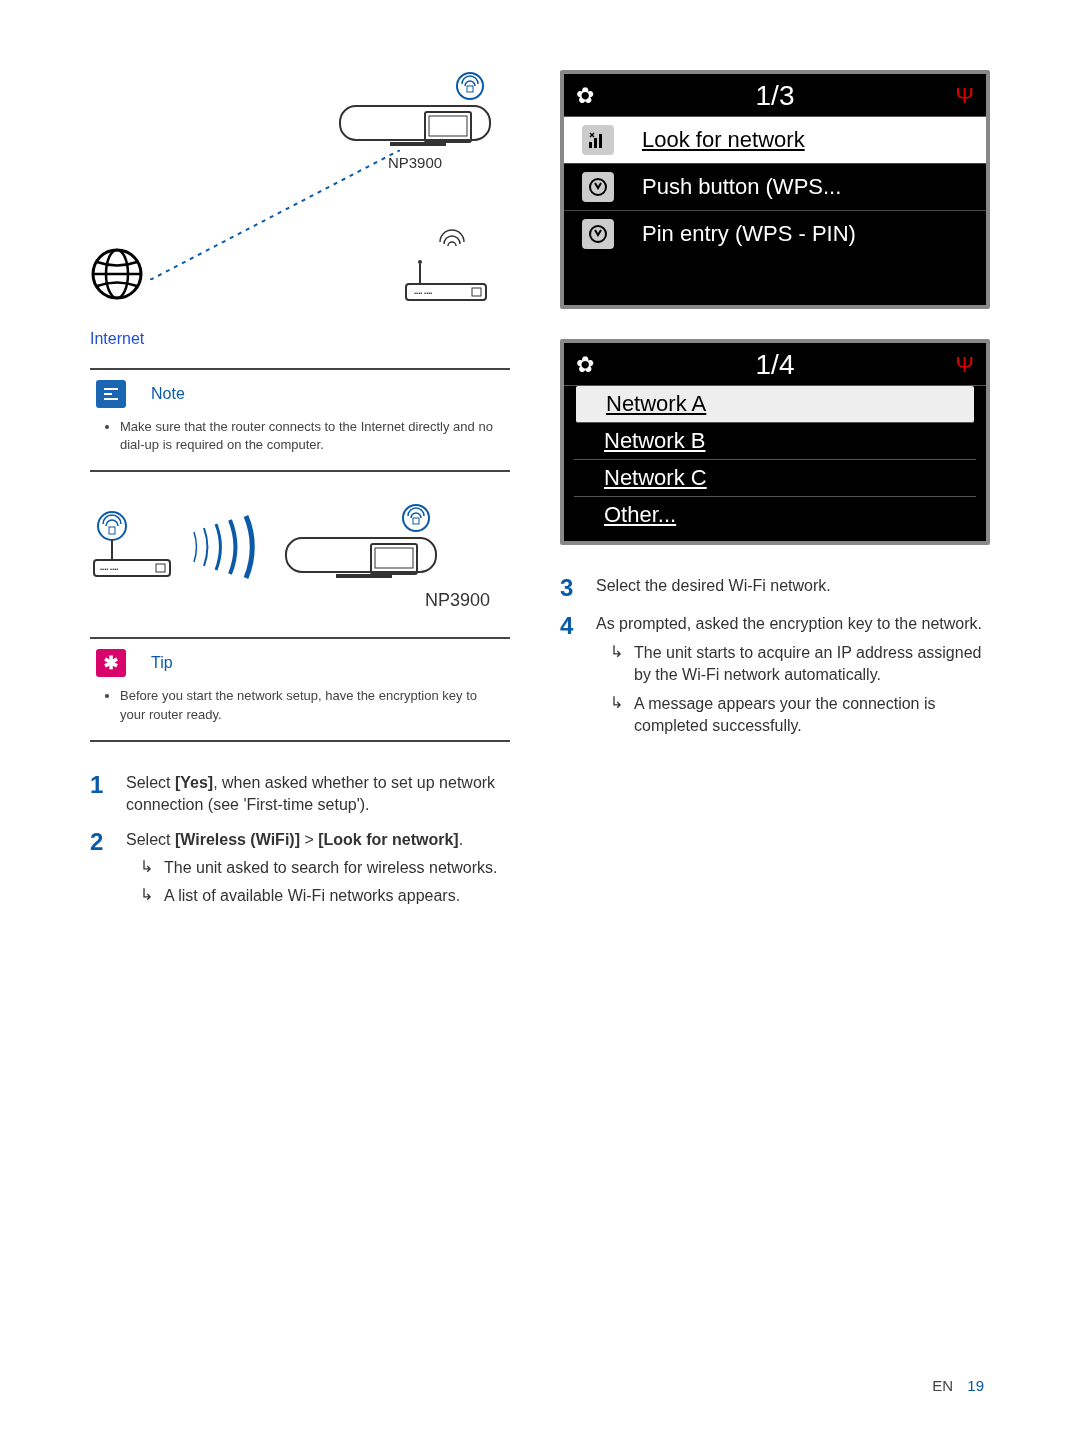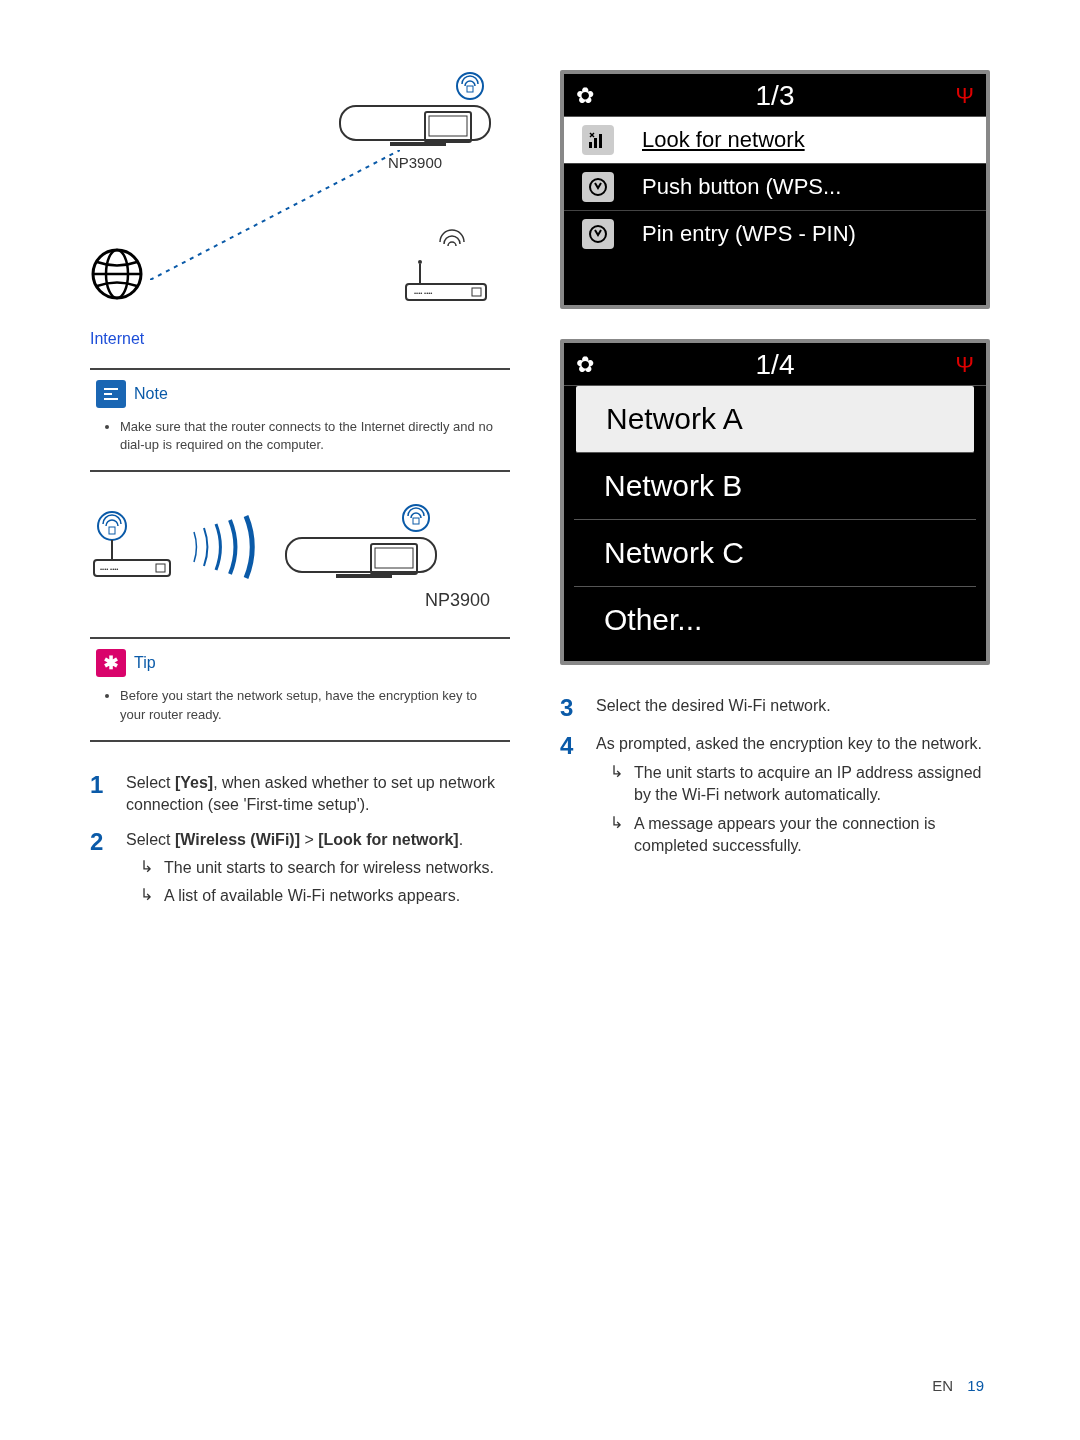--- a/index.html
+++ b/index.html
@@ -66,21 +66,21 @@
   
   .callout {
     border-top: 2px solid #444;
     border-bottom: 2px solid #444;
     padding: 0 0 12px 0;
     margin-bottom: 30px;
   }
   .callout-head {
     display: flex;
     align-items: center;
-    gap: 8px;
+    gap: 25px;
     padding: 10px 6px 6px 6px;
   }
   .callout-icon {
     width: 30px;
     height: 28px;
     display: flex;
     align-items: center;
     justify-content: center;
     color: #fff;
     font-weight: bold;
@@ -209,24 +209,25 @@
     border-radius: 4px;
     font-size: 18px;
   }
   .icon-gray { background: #ccc; color: #000; }
   .ds-row.selected {
     background: #fff;
     color: #000;
   }
   .ds-row.selected .ds-row-text { text-decoration: underline; }
   .ds-row-simple {
-    padding: 16px 30px;
-    font-size: 30px;
+    padding: 5px 30px;
+    font-size: 22px;
     border-bottom: 1px solid #555;
     margin: 0 10px;
+    text-decoration: underline;
   }
   .ds-row-simple.selected {
     background: #eee;
     color: #000;
     margin: 0 12px;
     border-radius: 2px;
     border-bottom: 1px solid #555;
   }
   .ds-row-simple.last { border-bottom: none; }
 
@@ -356,21 +357,21 @@
           <span>Select </span><strong>[Yes]</strong><span>, when asked whether to set up network connection (see 'First-time setup').</span>
         </div>
       </div>
 
       <div class="step">
         <div class="step-num">2</div>
         <div class="step-body">
           <span>Select </span><strong>[Wireless (WiFi)]</strong><span> &gt; </span><strong>[Look for network]</strong><span>.</span>
           <div class="sub">
             <span class="sub-arrow">↳</span>
-            <span class="sub-body">The unit starts to search for wireless networks.</span>
+            <span class="sub-body">The unit asked to search for wireless networks.</span>
           </div>
           <div class="sub">
             <span class="sub-arrow">↳</span>
             <span class="sub-body">A list of available Wi-Fi networks appears.</span>
           </div>
         </div>
       </div>
 
     </div>
   </div>

